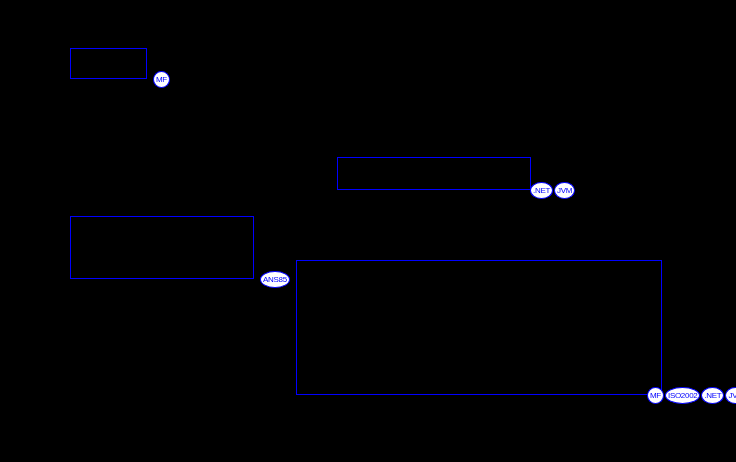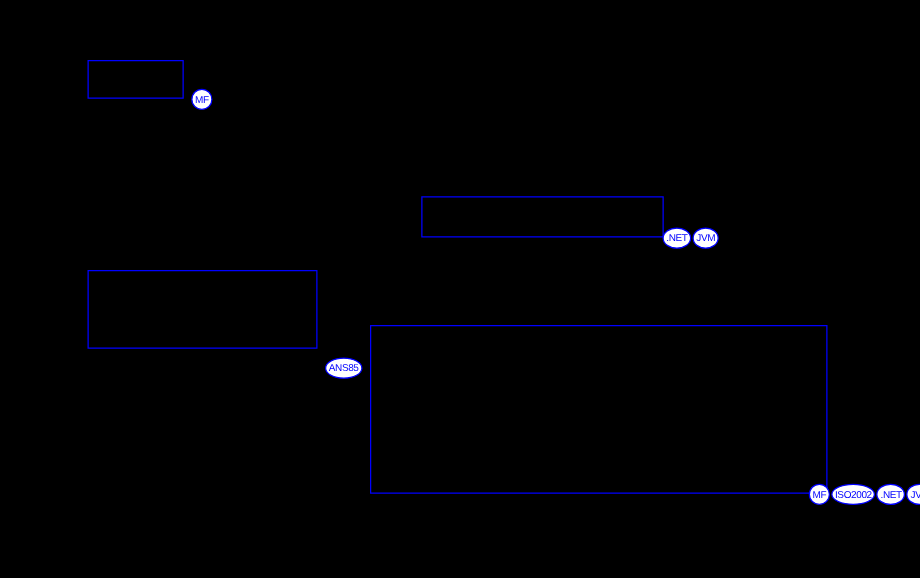--- a/index.html
+++ b/index.html
@@ -71,21 +71,21 @@
     <div class="node" style="left: 337px; top: 157px; width: 194px; height: 33px; border-color: rgb(0, 0, 255);">
       <div class="node-label"></div>
     </div>
     <div class="badge-row" style="left: 530px; top: 182px;">
       <span class="badge">.NET</span>
       <span class="badge">JVM</span>
     </div>
     <div class="node" style="left: 70px; top: 216px; width: 184px; height: 63px; border-color: rgb(0, 0, 255);">
       <div class="node-label"></div>
     </div>
-    <div class="badge-row" style="left: 260px; top: 271px; margin-top: 15px;">
+    <div class="badge-row" style="left: 260px; top: 271px;">
       <span class="badge">ANS85</span>
     </div>
     <div class="node" style="left: 296px; top: 260px; width: 366px; height: 135px; border-color: rgb(0, 0, 255);">
       <div class="node-label"></div>
     </div>
     <div class="badge-row" style="left: 647px; top: 387px;">
       <span class="badge">MF</span>
       <span class="badge">ISO2002</span>
       <span class="badge">.NET</span>
       <span class="badge">JVM</span>

